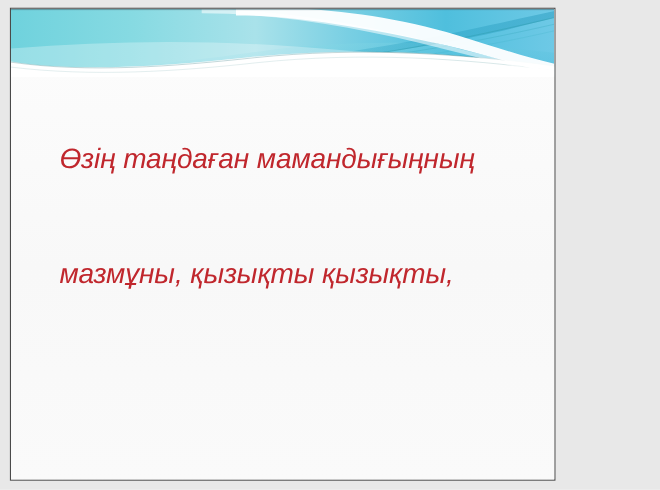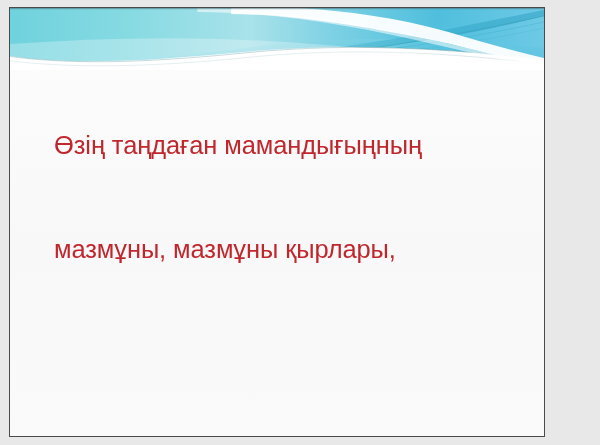--- a/index.html
+++ b/index.html
@@ -9,26 +9,27 @@
     height: 445px;
     overflow: hidden;
     background: #e8e8e8;
     font-family: "Liberation Sans", sans-serif;
   }
 
   #slide-frame {
     position: absolute;
     left: 9px;
     top: 7px;
-    width: 536px;
+    width: 496px;
     height: 430px;
     background: #fbfbfb;
     border: 1px solid #4a4a4a;
     box-sizing: border-box;
     overflow: hidden;
+    font-style: italic;
   }
 
   #slide-body {
     position: absolute;
     inset: 0;
     background:
       linear-gradient(180deg, #fdfdfd 0%, #f8f8f8 55%, #fafafa 100%);
   }
 
   
@@ -113,21 +114,21 @@
         <path d="M200,0 C280,0 370,14 460,34 C505,44 542,52 570,57 L570,61 C540,55 502,47 456,37 C366,17 278,4 200,4 Z" fill="#ffffff" opacity="0.55"></path>
 
         <path d="M0,36 C90,30 180,28 275,33 C370,38 465,48 570,58 L570,62 L0,62 Z" fill="#ffffff" opacity="0.28"></path>
 
         <rect x="0" y="0" width="570" height="1.2" fill="#4a6f78" opacity="0.55"></rect>
       </svg>
     </div>
 
     <div id="text-block">
       <span class="text-line">Өзің таңдаған мамандығыңның</span>
-      <span class="text-line">мазмұны, мазмұны қырлары,</span>
+      <span class="text-line">мазмұны, қызықты қызықты,</span>
       
       
       
       
     </div>
 
   </div>
 </div>
 
 </body></html>

